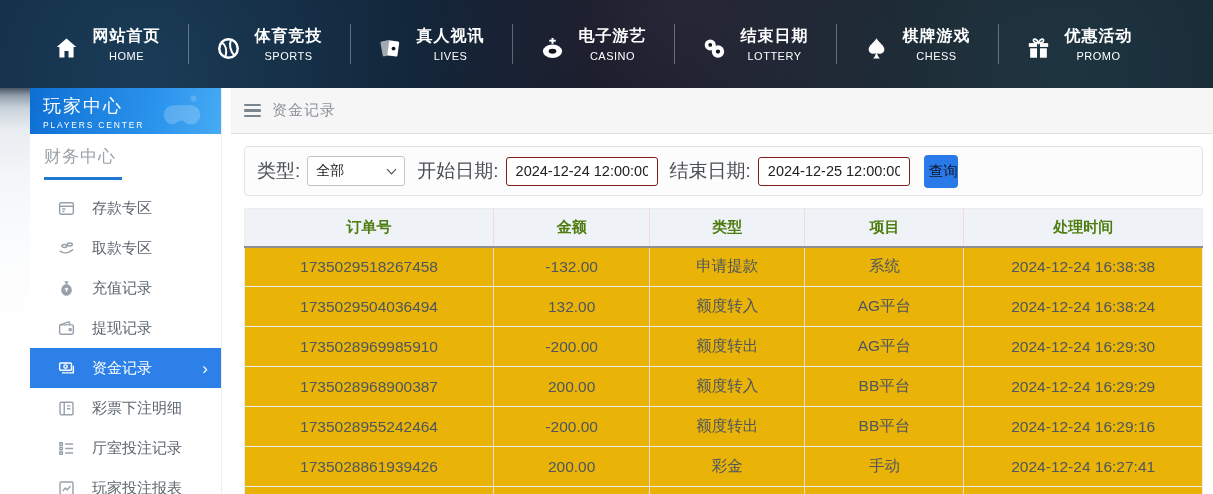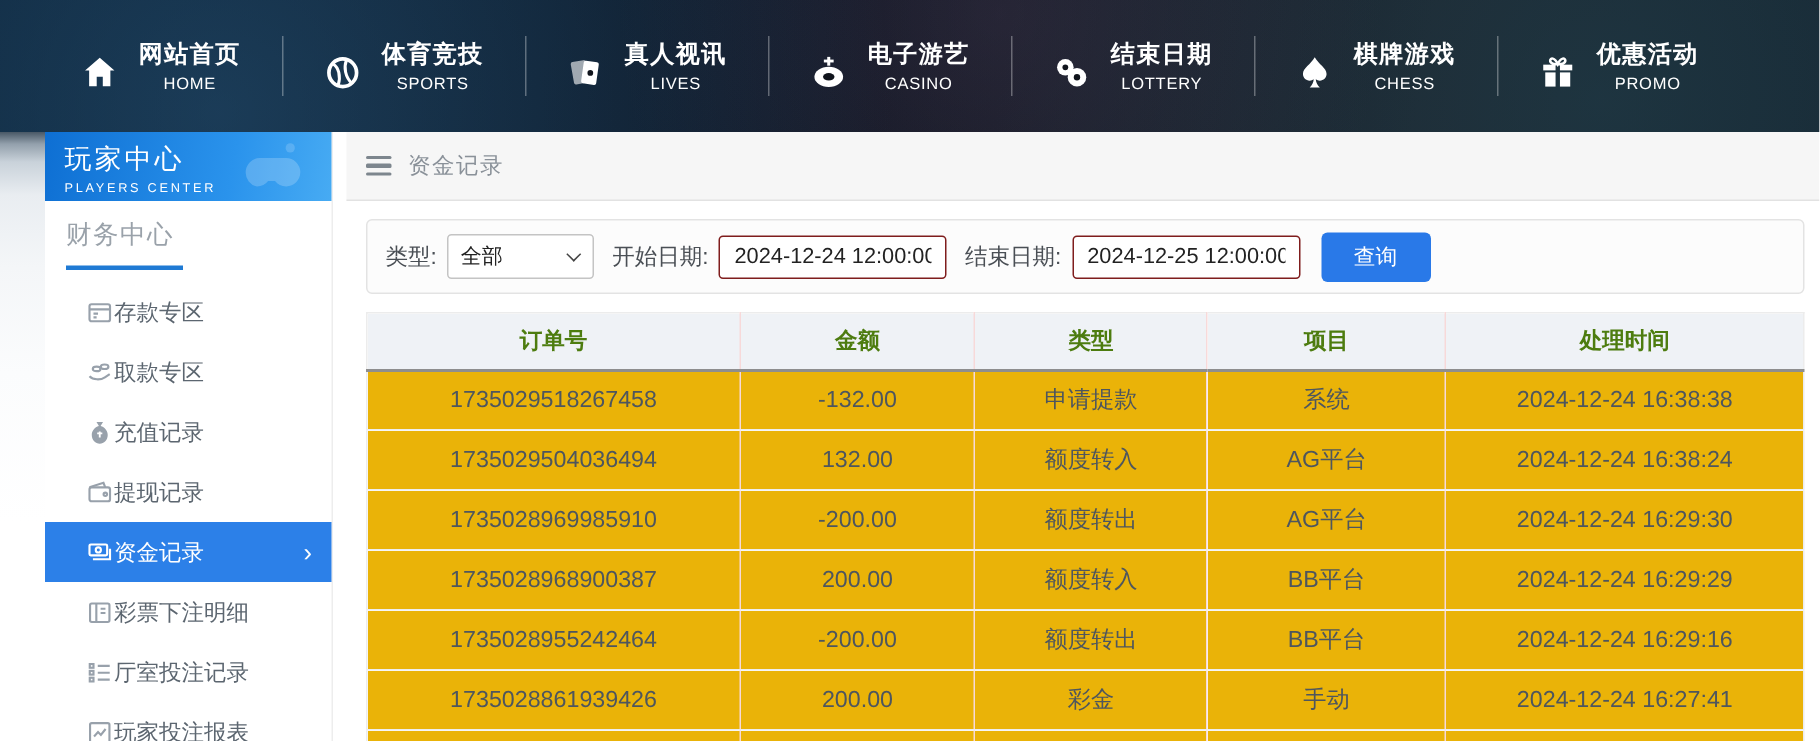--- a/index.html
+++ b/index.html
@@ -34,50 +34,50 @@
   
   .sidebar { width:192px; flex:none; background:#fff; border-right:1px solid #ededed; }
   .sb-header { height:46px; position:relative; overflow:hidden; color:#fff; padding:6px 0 0 13px;
     background:linear-gradient(100deg,#0e6fd3 0%,#2a93ec 65%,#47abf3 100%); }
   .sb-title { font-size:18px; letter-spacing:2px; }
   .sb-sub { font-size:8.5px; letter-spacing:1.8px; margin-top:2px; }
   .sb-gamepad { position:absolute; right:4px; top:1px; width:70px; height:46px; opacity:.2; color:#fff; }
   .sb-section { padding:11px 14px 8px; }
   .sb-section-label { color:#9aa2aa; font-size:17px; letter-spacing:1px; }
   .sb-underline { width:78px; height:3px; background:#1f7ad4; margin-top:9px; }
-  .sb-item { height:40px; display:flex; align-items:center; padding:0 13px 0 27px; gap:0;
+  .sb-item { height:40px; display:flex; align-items:center; padding:0 13px 0 27px; gap:16px;
     color:#5c6670; font-size:15px; cursor:pointer; }
   .sb-item svg { width:19px; height:19px; color:#98a1ab; flex:none; }
   .sb-item.active { background:#2c80e8; color:#fff; }
   .sb-item.active svg { color:#fff; }
   .sb-chevron { margin-left:auto; font-size:17px; line-height:1; display:none; }
   .sb-item.active .sb-chevron { display:block; }
 
   
   .main { flex:1; min-width:0; margin-left:9px; display:flex; flex-direction:column; background:#fff; }
   .breadcrumb { height:46px; flex:none; background:#f6f6f6; border-bottom:1px solid #e2e2e2;
     display:flex; align-items:center; gap:11px; padding-left:13px; }
   .hamburger { display:flex; flex-direction:column; gap:3px; cursor:pointer; }
   .hamburger i { width:17px; height:2.5px; background:#7d868e; border-radius:1px; }
   .bc-title { color:#8a9199; font-size:15px; letter-spacing:1px; }
   .content { padding:12px 10px 0 13px; }
 
   
   .filterbar { border:1px solid #e3e3e3; background:#fcfcfc; border-radius:4px; height:50px;
     display:flex; align-items:center; padding:0 12px; gap:7px; }
-  .flabel { color:#4a4f55; font-size:15px; }
+  .flabel { color:#4a4f55; font-size:19px; }
   .select-wrap { width:98px; height:30px; border:1px solid #c4c4c4; border-radius:3px; background:#fff;
     display:flex; align-items:center; padding:0 8px; font-size:14px; color:#222; position:relative;
     cursor:pointer; margin-right:5px; }
   .sel-arrow { position:absolute; right:9px; top:9px; width:7px; height:7px;
     border-right:1.8px solid #444; border-bottom:1.8px solid #444; transform:rotate(45deg); }
   .date-input { width:152px; height:29px; border:1px solid #7f1d1d; border-radius:3px; font-size:14.5px;
     color:#222; padding:0 9px; font-family:inherit; margin-right:5px; background:#fff; }
-  .search-btn { width:73px; height:33px; background:#2979e8; color:#ffffff; border:none; border-radius:4px;
-    font-size:14.5px; cursor:pointer; margin-left:2px; font-family:inherit; }
+  .search-btn { width:34px; height:33px; background:#2979e8; color:#0f172a; border:none; border-radius:4px;
+    font-size:14.5px; cursor:pointer; margin-left:2px; font-family:inherit;text-align:right; }
 
   
   .records { width:100%; border-collapse:collapse; margin-top:12px; table-layout:fixed;
     border:1px solid #ececec; }
   .records th, .records td { text-align:center; border-left:1px solid #f7d9d9; white-space:nowrap; overflow:hidden; }
   .records th:first-child, .records td:first-child { border-left:none; }
   .records thead tr { background:#eff2f6; height:38px; }
   .records th { font-size:15px; color:#4d7c0f; font-weight:bold; border-bottom:2px solid #8e8e8e; }
   .records td { height:40px; font-size:15.5px; color:#4e565e; border-bottom:1px solid #ededed; background:#eab308; }
   .c0 { width:26%; } .c1 { width:16.3%; } .c2 { width:16.2%; } .c3 { width:16.6%; } .c4 { width:24.9%; }

